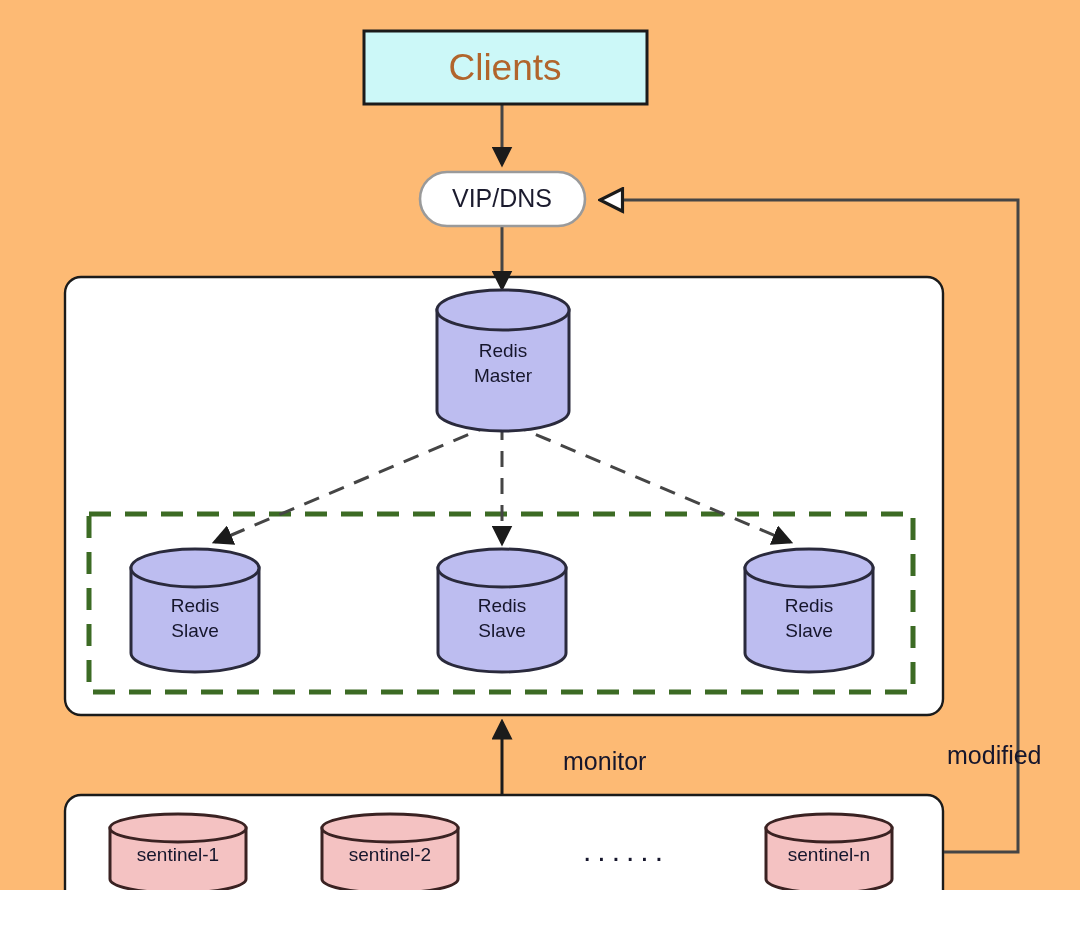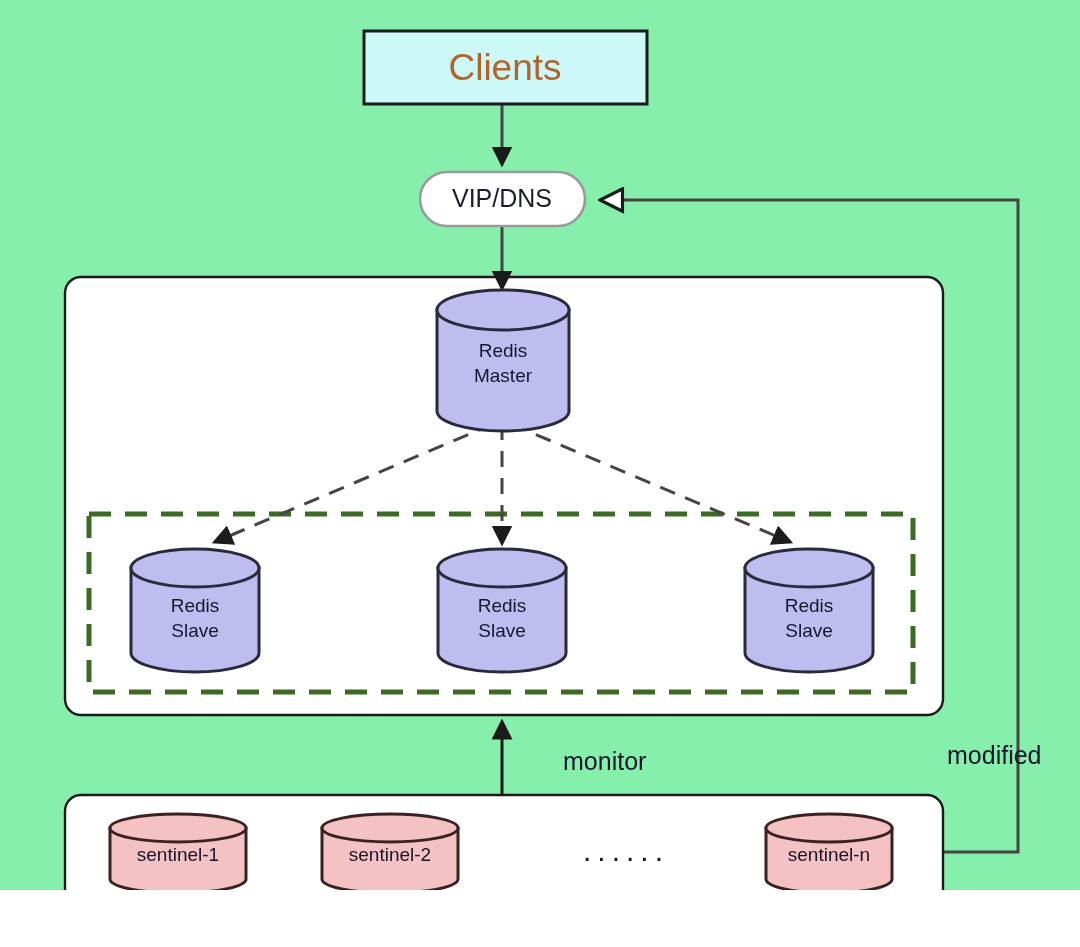--- a/index.html
+++ b/index.html
@@ -8,21 +8,21 @@
     padding: 0;
     background: #ffffff;
   }
   body {
     font-family: "Liberation Sans", "DejaVu Sans", sans-serif;
   }
   #canvas {
     position: relative;
     width: 1080px;
     height: 890px;
-    background: #86efac;
+    background: #fdba74;
     overflow: hidden;
   }
   #diagram-svg {
     position: absolute;
     left: 0;
     top: 0;
     width: 1080px;
     height: 947px;
   }
   .svg-label {

